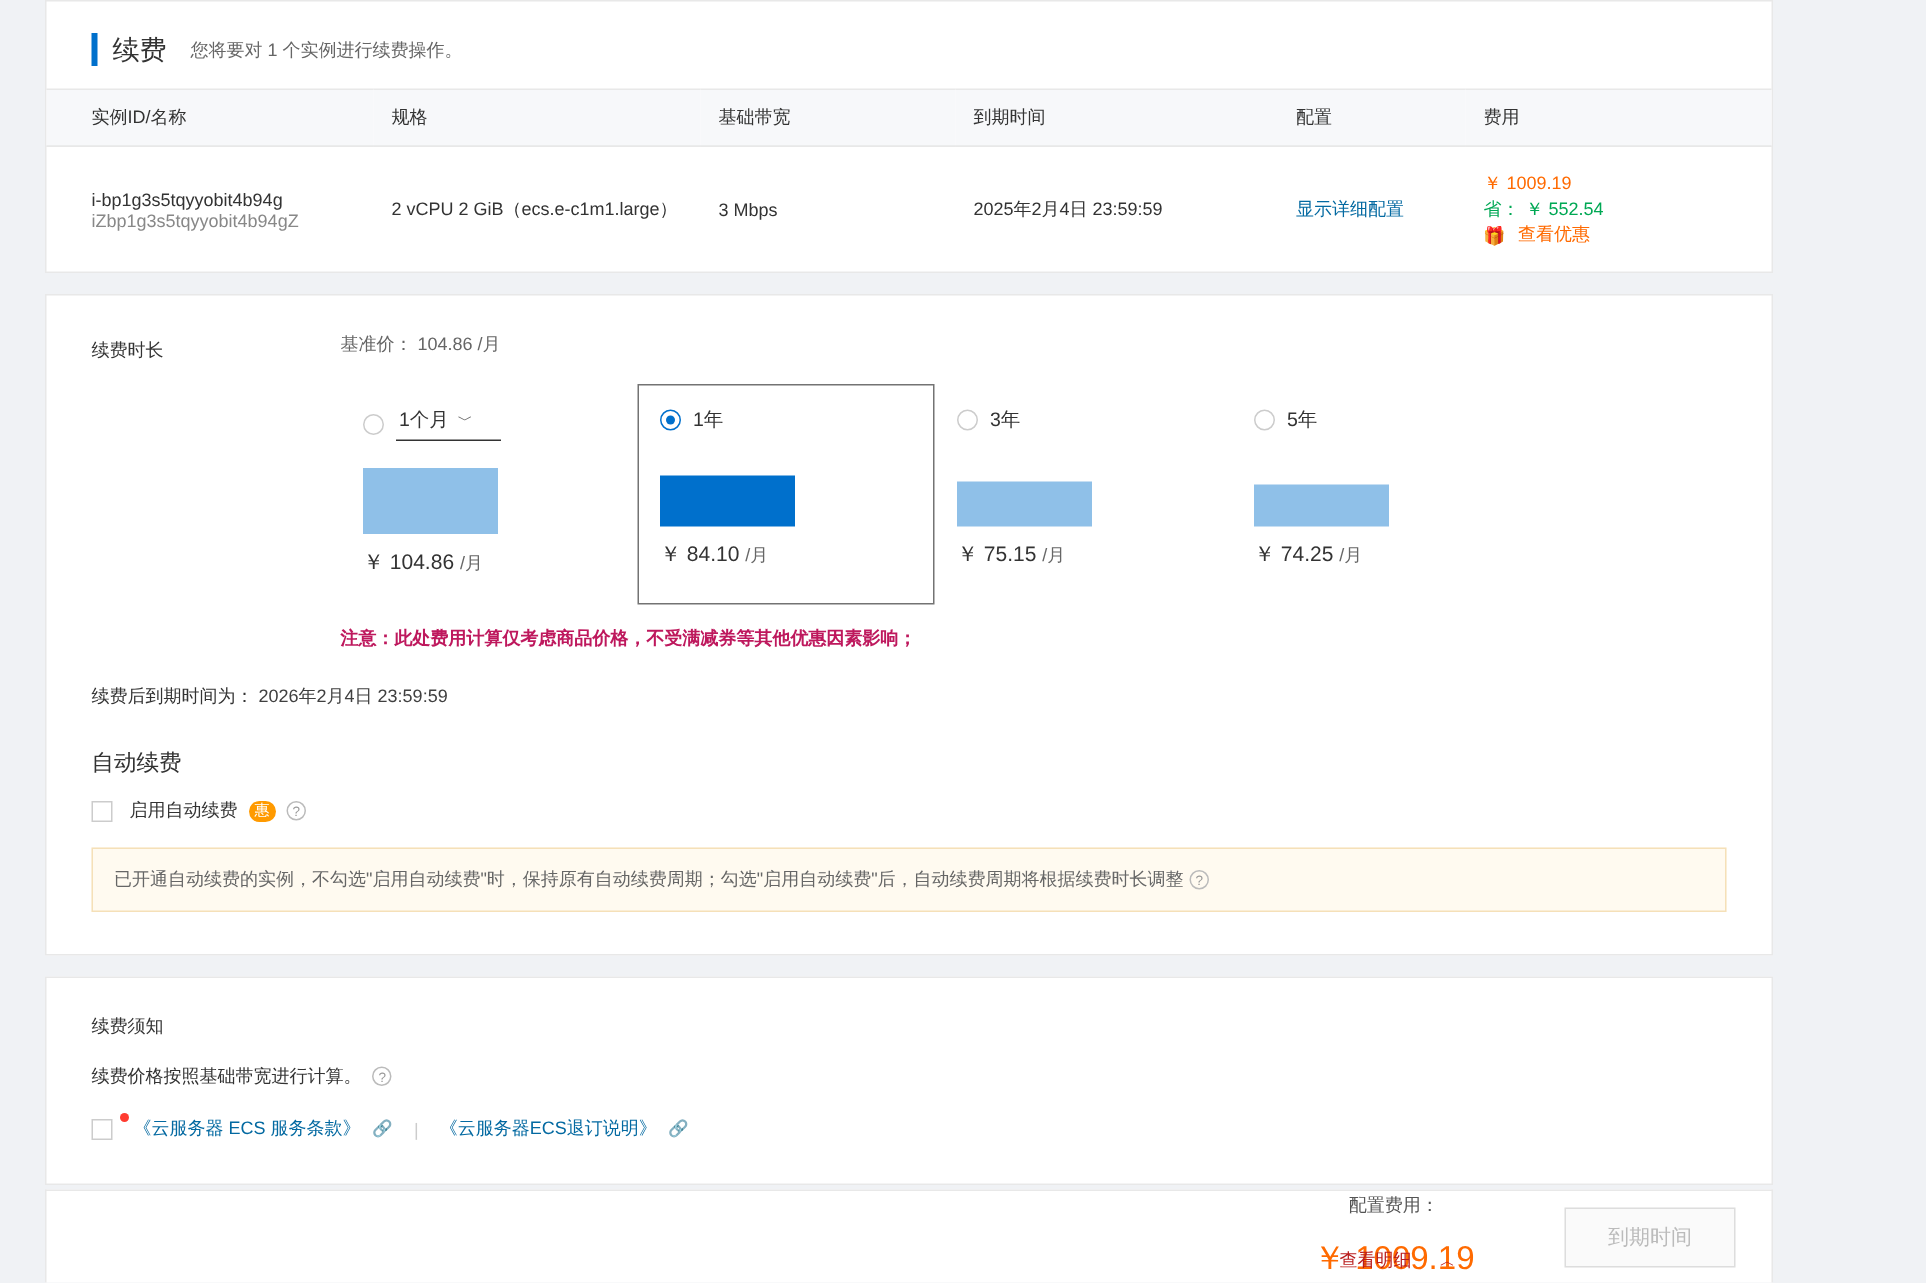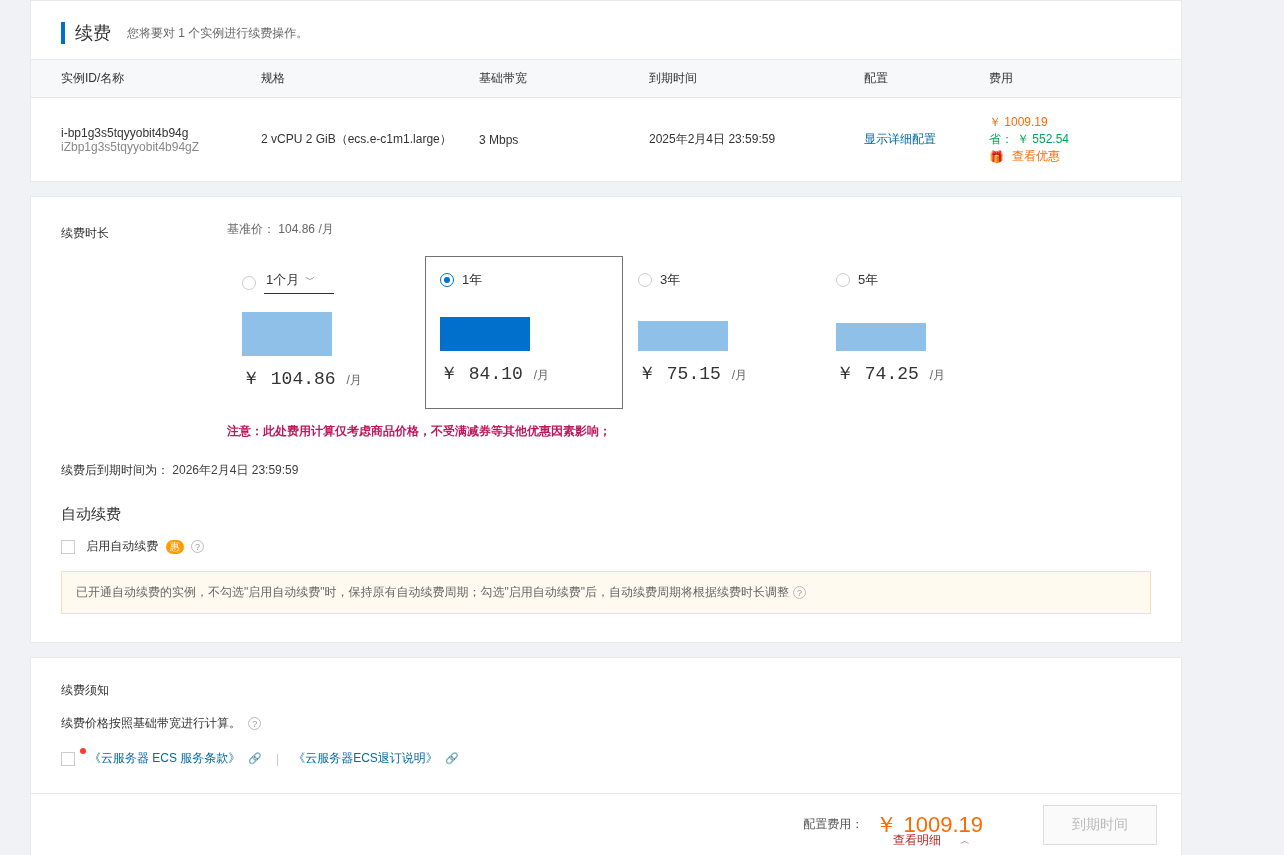--- a/index.html
+++ b/index.html
@@ -149,23 +149,22 @@
     display: flex;
     align-items: flex-end;
     margin-bottom: 10px;
   }
   .bar {
     width: 90px;
     background: #8fc0e8;
   }
   .bar.dark { background: #0070cc; }
   .month-price {
-    font-size: 18px;
-    color: #333;
-    font-family: Liberation Mono, monospace;
+    font-size: 14px;
+    color: #333;
   }
   .month-suffix {
     font-size: 12px;
     color: #666;
   }
   .note {
     color: #be185d;
     font-size: 12px;
     margin-top: 14px;
     font-weight: bold;
@@ -259,20 +258,21 @@
     display: flex;
     align-items: center;
     justify-content: flex-end;
     padding: 0 24px;
     gap: 60px;
   }
   .footer-left {
     display: flex;
     align-items: center;
     gap: 12px;
+    flex-direction: column;
   }
   .footer-price {
     color: #ff6a00;
     font-size: 22px;
     font-weight: 500;
   }
   .footer-label {
     font-size: 12px;
     color: #555;
   }

